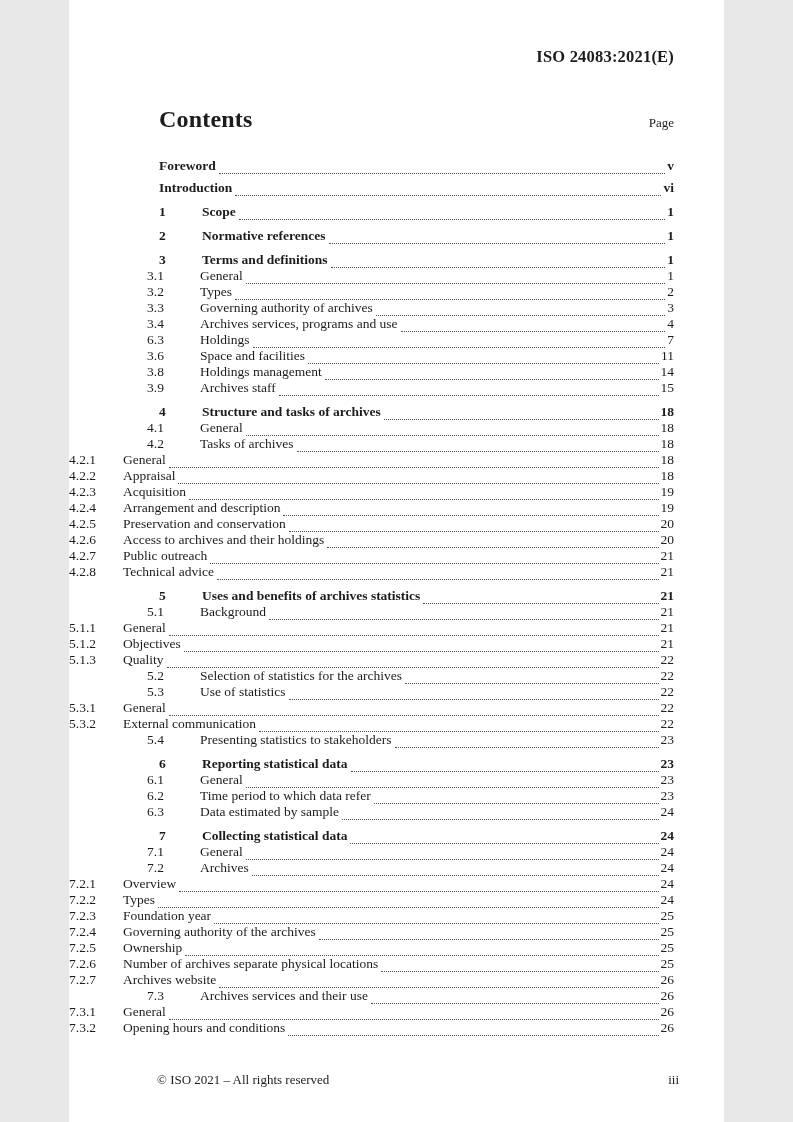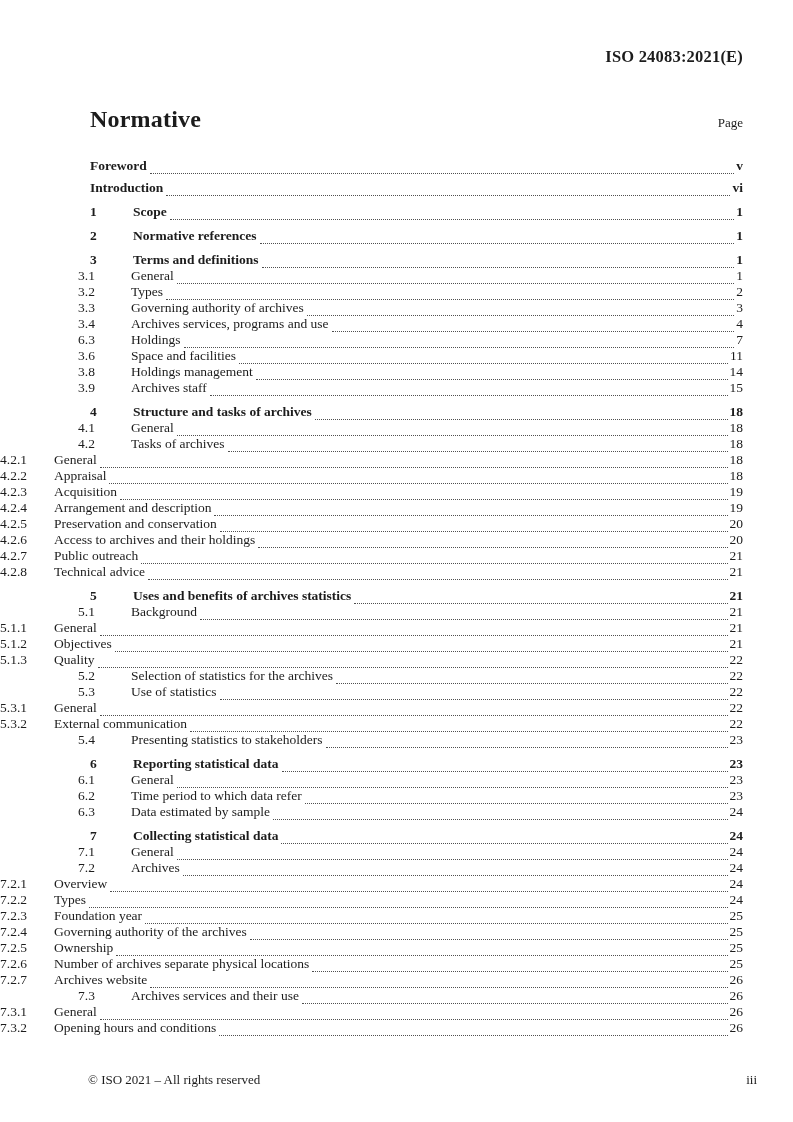--- a/index.html
+++ b/index.html
@@ -1,18 +1,18 @@
 <!DOCTYPE html>
 <html><head>
 <meta charset="utf-8">
 <style>
   html, body { margin: 0; padding: 0; background: #e8e8e8; }
   .page {
     position: relative;
-    width: 793px;
+    width: 655px;
     height: 1122px;
     margin: 0 auto;
     background: #ffffff;
     font-family: "Liberation Serif", "DejaVu Serif", serif;
     color: #1c1c1c;
     overflow: hidden;
   }
   .doc-header {
     position: absolute;
     top: 47px;
@@ -65,36 +65,36 @@
   .lv1 { margin-left: 90px; margin-top: 8px; font-weight: bold; }
   .lv1 .num { width: 43px; }
   .lv2 { margin-left: 78px; }
   .lv2 .num { width: 53px; }
   .lv3 { }
   .lv3 .num { width: 54px; }
   .footer {
     position: absolute;
     top: 1072px;
     left: 88px;
-    right: 36px;
+    right: 45px;
     display: flex;
     justify-content: space-between;
     align-items: baseline;
     font-size: 13px;
   }
 </style>
 </head>
 <body>
 
 <div class="page">
 
   <div class="doc-header">ISO 24083:2021(E)</div>
 
   <div class="contents-row">
-    <span class="contents-title">Normative</span>
+    <span class="contents-title">Contents</span>
     <span class="page-label">Page</span>
   </div>
 
   <div class="toc" id="toc-list">
       <div class="row lv0">
 
     <span class="title">Foreword</span>
     <span class="leader"></span>
     <span class="pg">v</span>
   </div>

